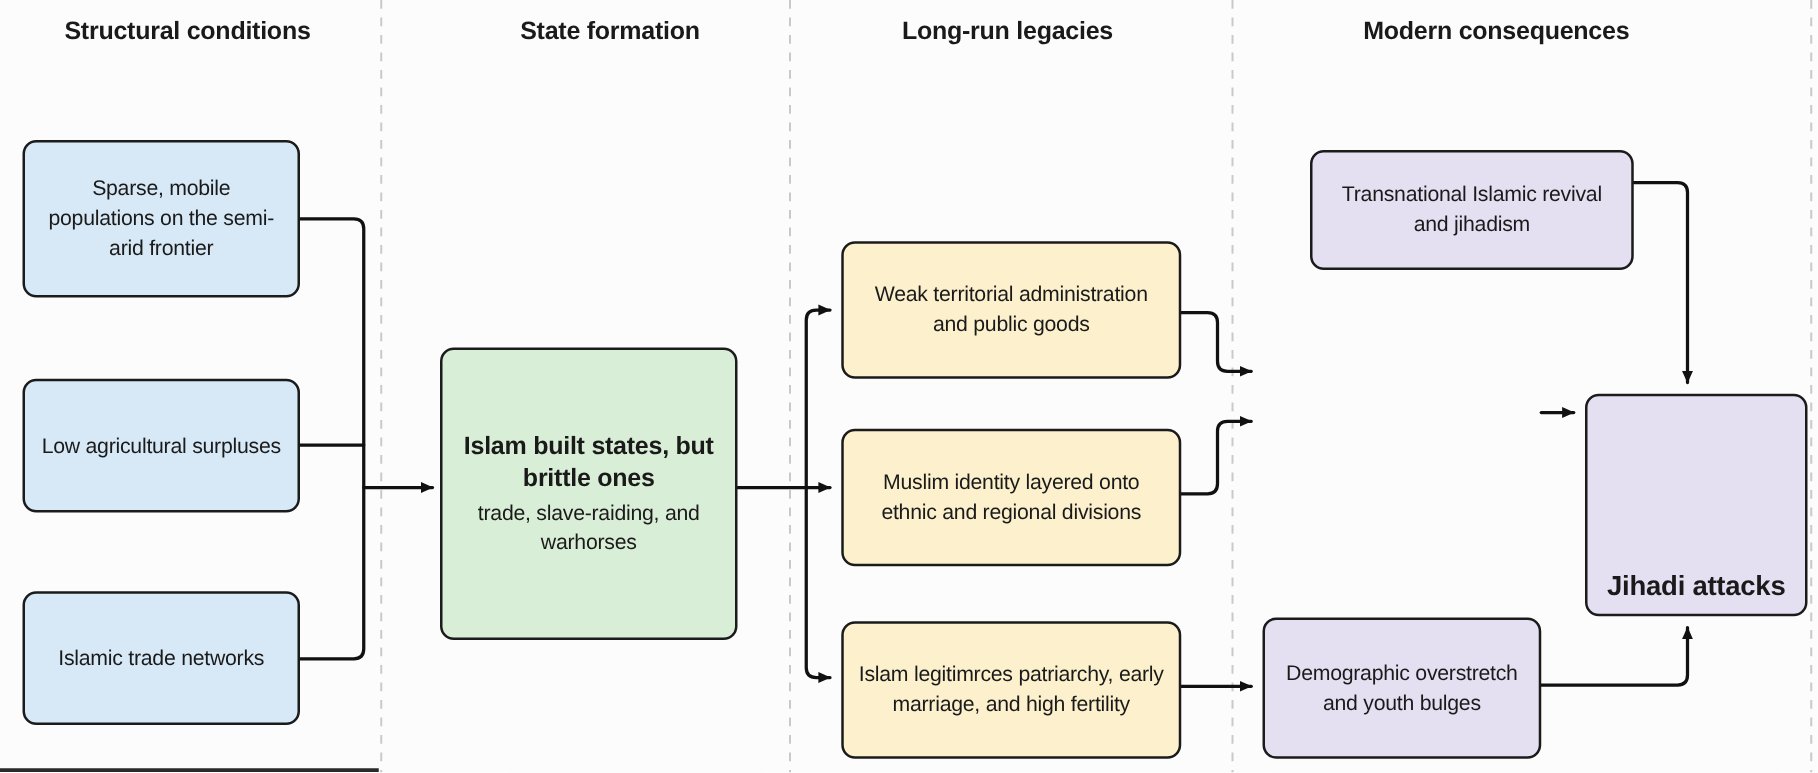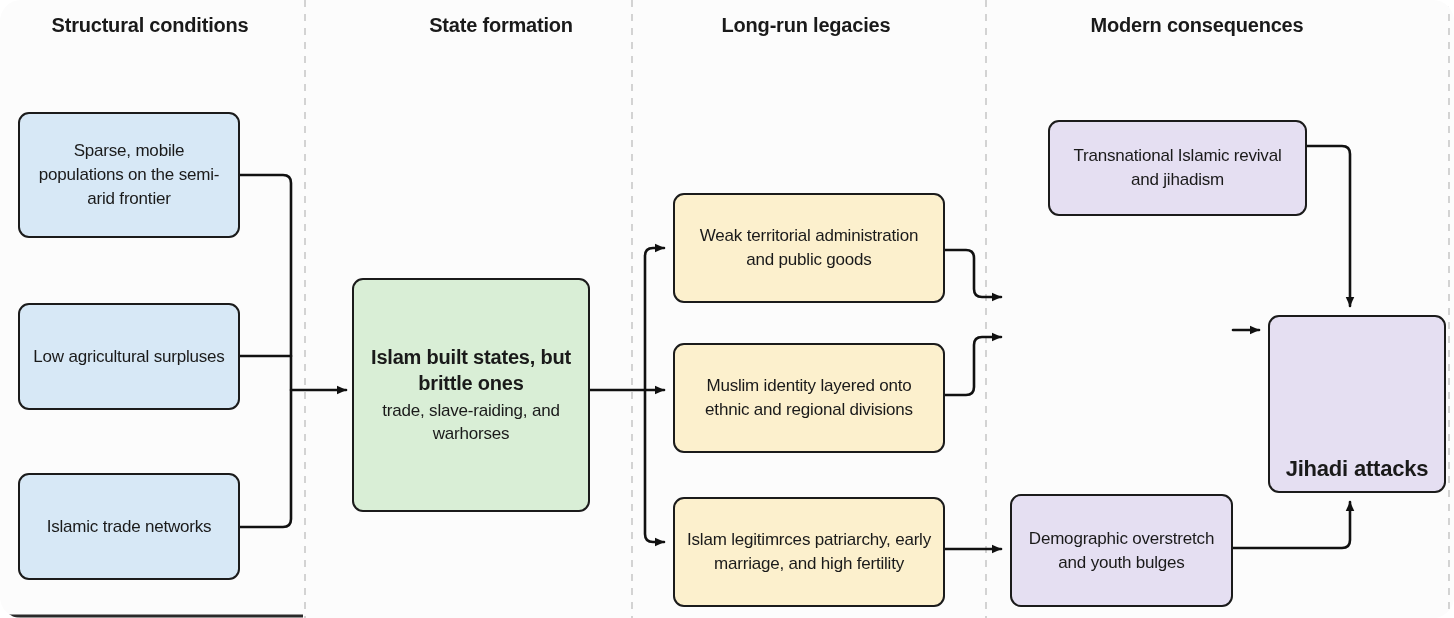--- a/index.html
+++ b/index.html
@@ -13,36 +13,35 @@
     --background:#fcfcfc;
     --text:#1a1a1a;
   }
   html,body{margin:0;padding:0;}
   body{font-family:"Liberation Sans",sans-serif;background:#fff;}
   .canvas{
     position:relative;
     width:1454px;height:618px;
     background:var(--background);
     overflow:hidden;
-    border-radius:21px;
   }
   .connectors{position:absolute;left:0;top:0;width:1454px;height:618px;}
   .connector{stroke:var(--arrow);stroke-width:2.6;fill:none;stroke-linecap:round;}
   .arrowhead{fill:var(--arrow);}
   .sep{stroke:var(--separator);stroke-width:1.6;stroke-dasharray:7 7;}
   .frame-line{stroke:#2a2a2a;stroke-width:3;}
 
   .col-header{
     position:absolute;top:14px;width:320px;
     text-align:center;
     font-size:20px;font-weight:bold;color:var(--text);
     letter-spacing:-0.2px;
   }
   .h1{left:-10px;}
-  .h2{left:341px;text-align:center;}
+  .h2{left:328px;text-align:center;}
   .h3{left:646px;}
   .h4{left:1037px;}
 
   .node{
     position:absolute;
     box-sizing:border-box;
     border:2.6px solid var(--node-border);
     border-radius:11px;
     display:flex;flex-direction:column;
     align-items:center;justify-content:center;

